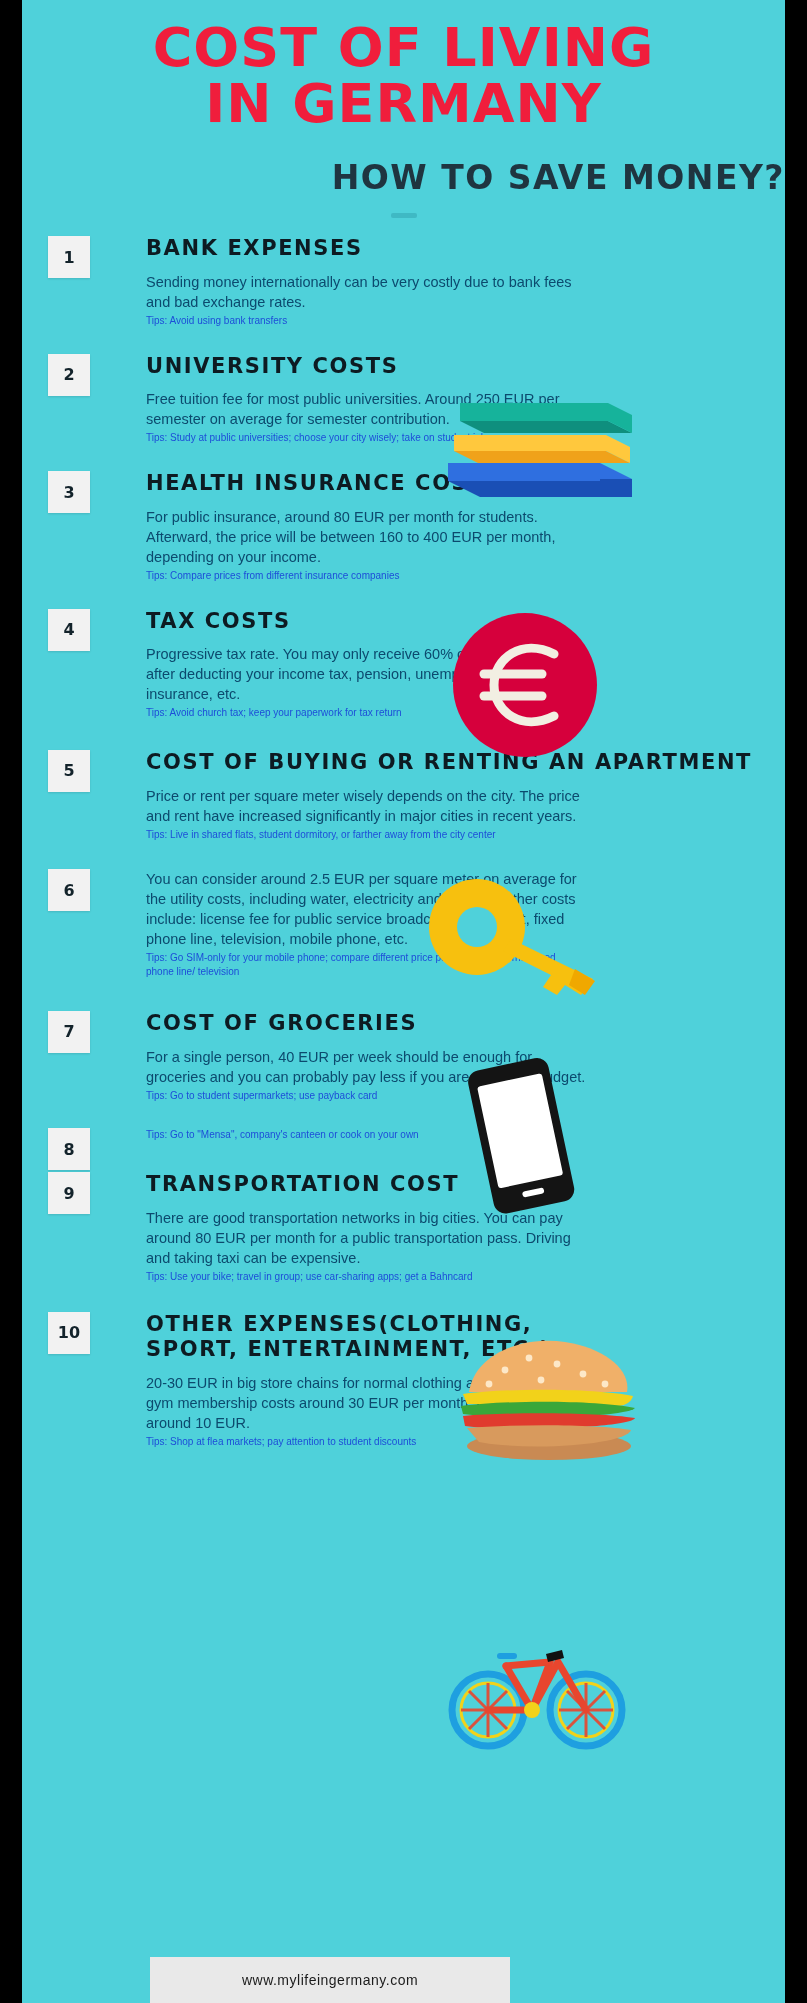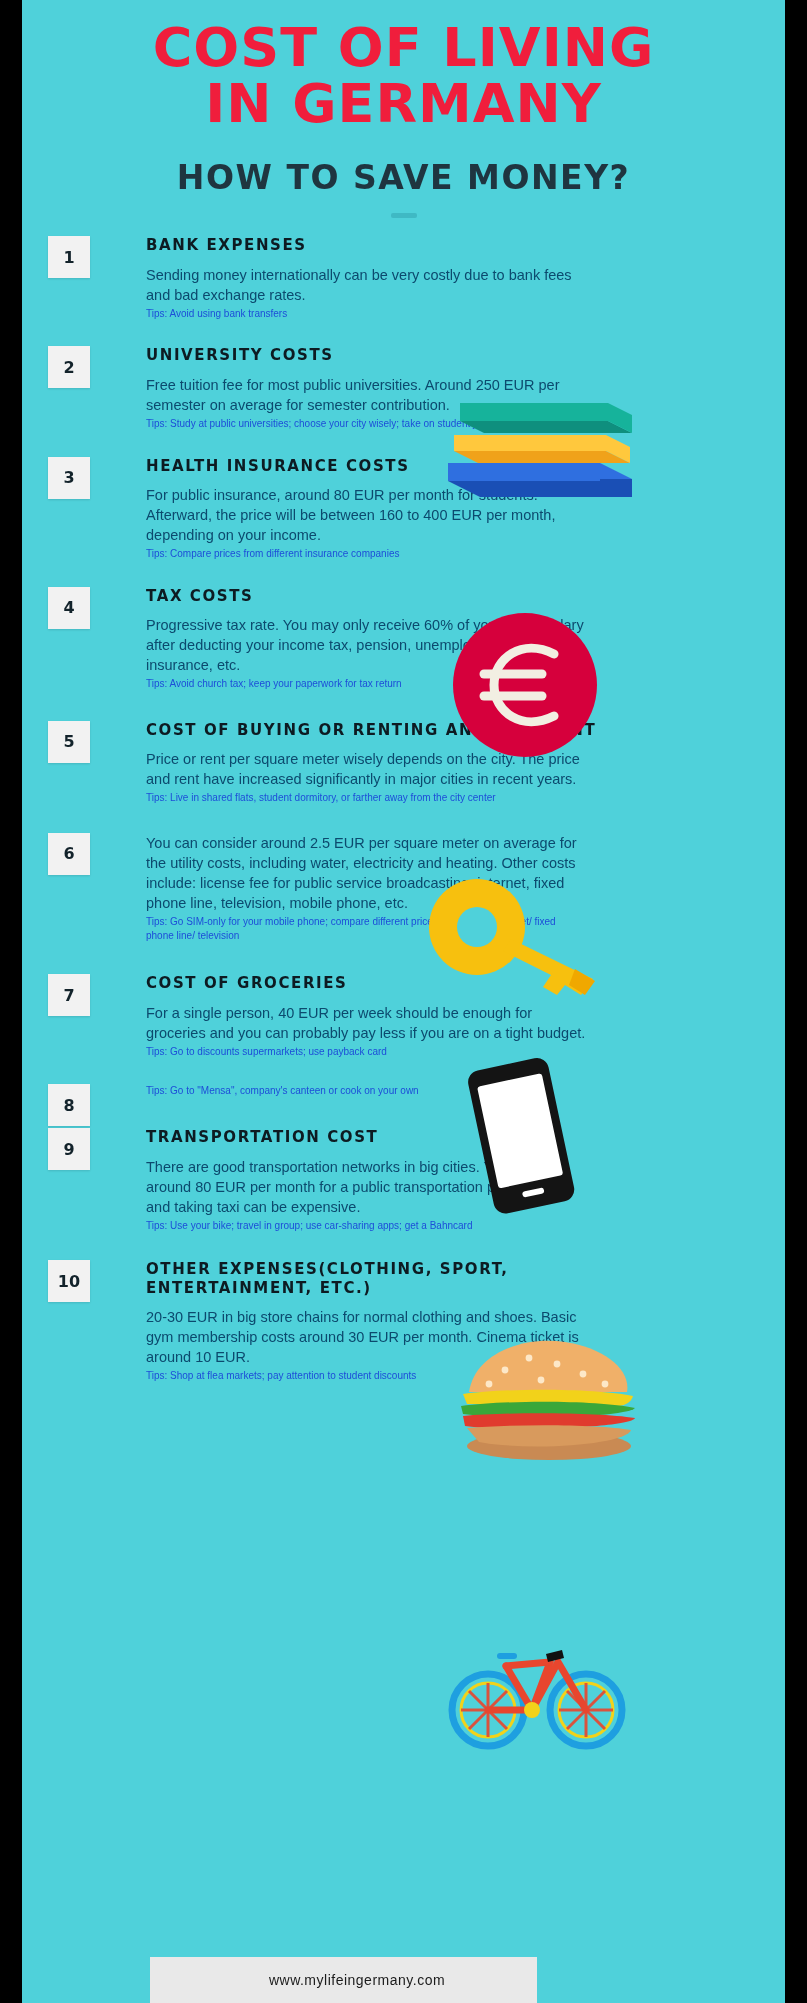--- a/index.html
+++ b/index.html
@@ -41,21 +41,21 @@
     text-transform: uppercase;
   }
   .subtitle {
     margin-top: 26px;
     font-family: "DejaVu Sans", sans-serif;
     font-weight: bold;
     color: #1f3540;
     font-size: 33px;
     letter-spacing: 1.5px;
     text-transform: uppercase;
-    text-align: center;
+    text-align: right;
   }
   .divider {
     width: 26px;
     height: 5px;
     background: #3fb9c4;
     margin: 16px auto 0 auto;
     border-radius: 2px;
   }
   
   .items {
@@ -84,21 +84,21 @@
     justify-content: center;
     box-shadow: 0 1px 2px rgba(0,0,0,0.12);
   }
   .body {
     margin-left: 76px;
   }
   .h {
     font-family: "DejaVu Sans", sans-serif;
     font-weight: bold;
     color: #0d1b22;
-    font-size: 15px;
+    font-size: 21px;
     letter-spacing: 1.6px;
     text-transform: uppercase;
     line-height: 1.22;
     margin: 4px 0 10px 0;
   }
   .desc {
     color: #0c4a6e;
     font-size: 14.5px;
     line-height: 1.38;
     font-family: "Liberation Sans", sans-serif;
@@ -134,21 +134,20 @@
   .footer {
     position: absolute;
     left: 128px;
     bottom: 0;
     width: 360px;
     height: 46px;
     background: #e9e9e9;
     display: flex;
     align-items: center;
     justify-content: center;
-    padding-left: 27px;
   }
   .footer span {
     color: #1b1b1b;
     font-size: 14px;
     letter-spacing: 0.5px;
     font-family: "Liberation Sans", sans-serif;
   }
 </style>
 </head>
 <body>
@@ -216,21 +215,21 @@
           <div class="desc">You can consider around 2.5 EUR per square meter on average for the utility costs, including water, electricity and heating. Other costs include: license fee for public service broadcasting, internet, fixed phone line, television, mobile phone, etc.</div>
           <div class="tips">Tips: Go SIM-only for your mobile phone; compare different price packages for internet/ fixed phone line/ television</div>
         </div>
       </div>
 
       <div class="item" style="margin-top:32px;">
         <div class="num">7</div>
         <div class="body">
           <div class="h">COST OF GROCERIES</div>
           <div class="desc">For a single person, 40 EUR per week should be enough for groceries and you can probably pay less if you are on a tight budget.</div>
-          <div class="tips">Tips: Go to discounts supermarkets; use payback card</div>
+          <div class="tips">Tips: Go to student supermarkets; use payback card</div>
         </div>
       </div>
 
       <div class="item" style="margin-top:26px;">
         <div class="num">8</div>
         <div class="body">
           <div class="tips">Tips: Go to "Mensa", company's canteen or cook on your own</div>
         </div>
       </div>
 

